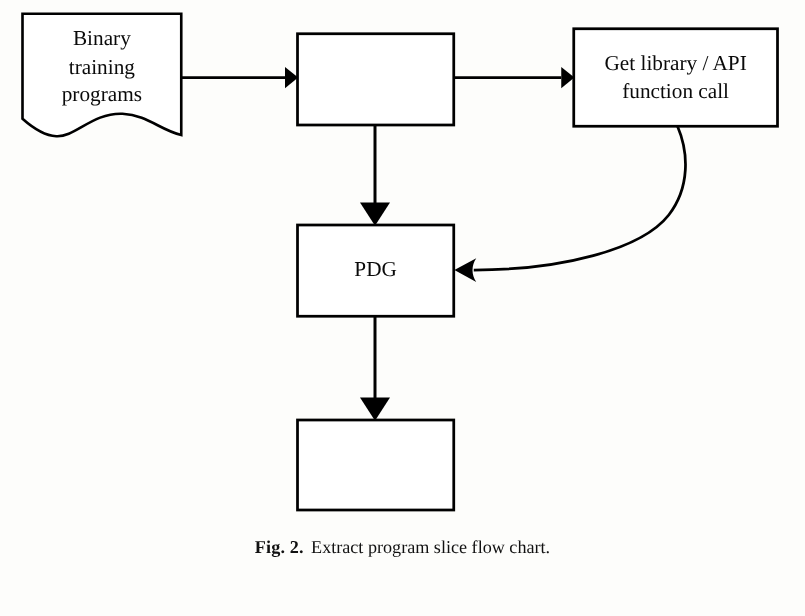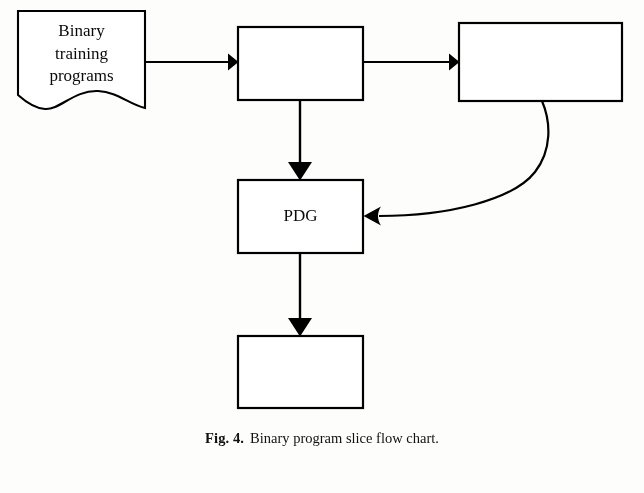--- a/index.html
+++ b/index.html
@@ -104,21 +104,23 @@
       <path d="M 288 318 L 312 318 L 300 336.5 Z" fill="#000000"></path>
     </g>
 
   </svg>
 
   <div class="node-label" style="left:18px; top:11px; width:127px; height:86px;">Binary
 training
 programs</div>
 
 
+  <div class="node-label" style="left:459px; top:23px; width:163px; height:78px;">Get library / API
+function call</div>
 
   <div class="node-label" style="left:238px; top:180px; width:125px; height:73px;">PDG</div>
 
 
   <div id="caption">
-    <span class="cap-prefix">Fig. 4.</span><span class="cap-text">Binary program slice flow chart.</span>
+    <span class="cap-prefix">Fig. 2.</span><span class="cap-text">Extract program slice flow chart.</span>
   </div>
 
 </div>
 
 </body></html>

